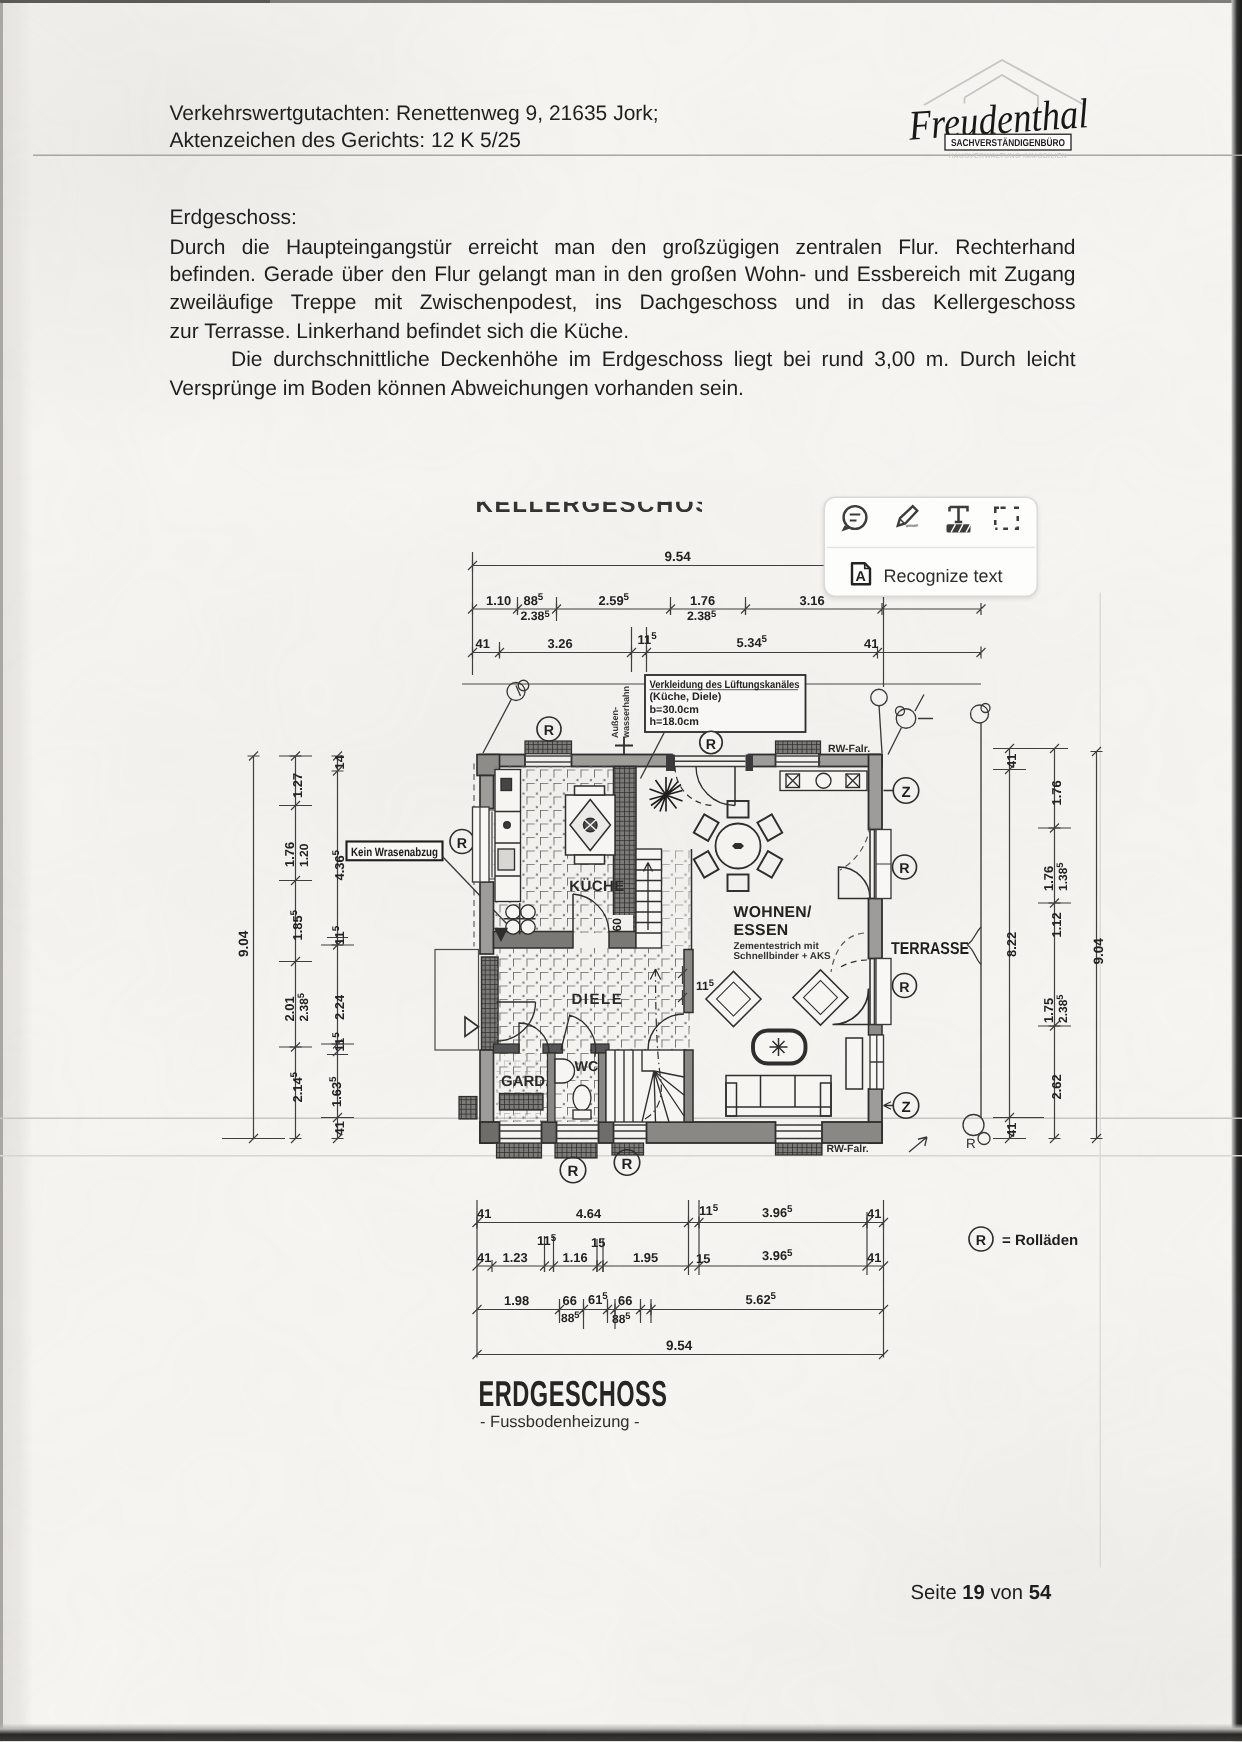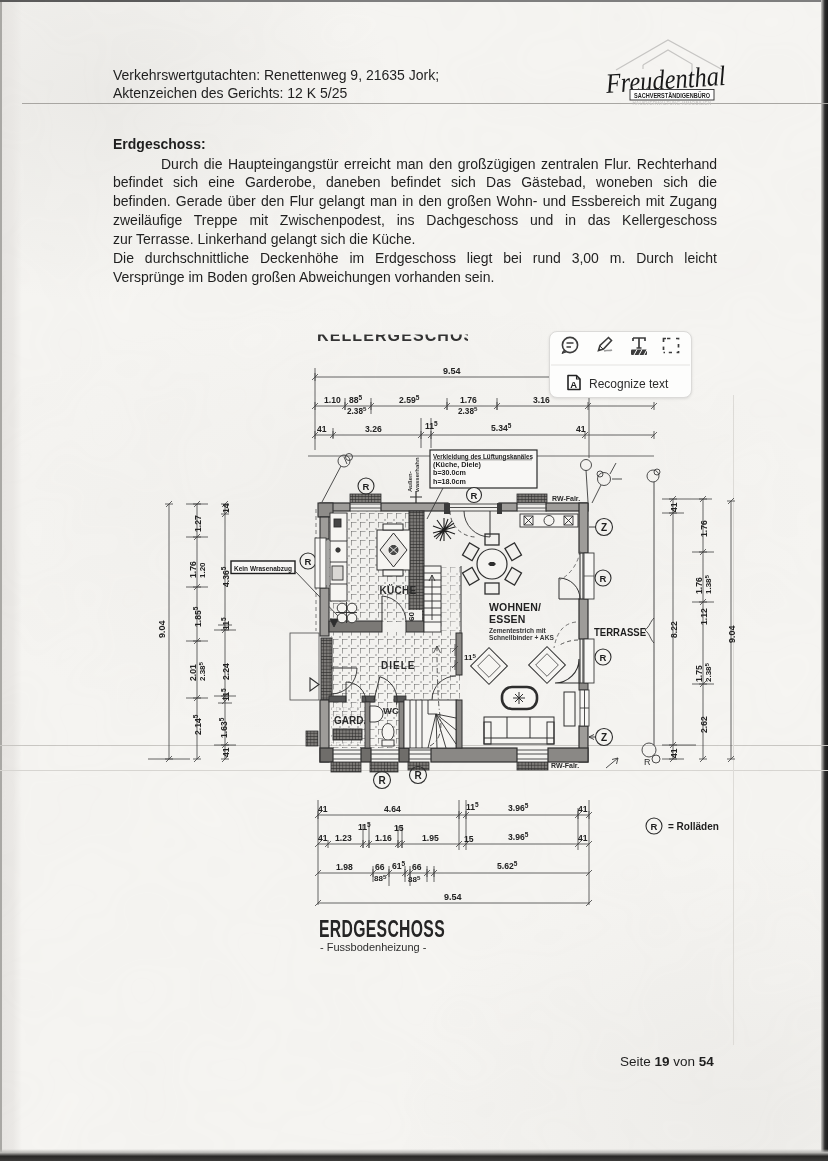--- a/index.html
+++ b/index.html
@@ -56,30 +56,29 @@
 
   <text x="26" y="64" font-family="Liberation Serif,serif" font-style="italic" font-size="28" fill="#181818" transform="rotate(-4 85 60)" textLength="120" lengthAdjust="spacingAndGlyphs">Freudenthal</text>
 
   <g>
     <rect x="50" y="64.5" width="84" height="10.5" fill="#fdfdfd" stroke="#2a2a2a" stroke-width="0.9"></rect>
     <text x="92" y="72.5" font-size="6.6" font-weight="bold" fill="#1d1d1d" text-anchor="middle" textLength="76" lengthAdjust="spacingAndGlyphs">SACHVERSTÄNDIGENBÜRO</text>
     <text x="92" y="80" font-size="4.5" fill="#c3c2c0" text-anchor="middle" letter-spacing="0.3">HAUSVERWALTUNG IMMOBILIEN</text>
   </g>
 </svg>
 
-<div class="t" style="left:113px;top:136px;font-size:14px;font-weight:bold;">Erdgeschoss:</div>
+<div class="t" style="left:113px;top:136px;font-size:14px;font-weight:normal;">Erdgeschoss:</div>
 
 <div class="abs" style="left:113px;top:154.5px;width:604px;font-size:14px;line-height:18.85px;color:#1f1f1f;">
-  <div style="text-align:justify;text-align-last:justify;margin-left:48px;">Durch die Haupteingangstür erreicht man den großzügigen zentralen Flur. Rechterhand</div>
-  <div style="text-align:justify;text-align-last:justify;">befindet sich eine Garderobe, daneben befindet sich Das Gästebad, woneben sich die</div>
+  <div style="text-align:justify;text-align-last:justify;">Durch die Haupteingangstür erreicht man den großzügigen zentralen Flur. Rechterhand</div>
   <div style="text-align:justify;text-align-last:justify;">befinden. Gerade über den Flur gelangt man in den großen Wohn- und Essbereich mit Zugang</div>
   <div style="text-align:justify;text-align-last:justify;">zweiläufige Treppe mit Zwischenpodest, ins Dachgeschoss und in das Kellergeschoss</div>
-  <div>zur Terrasse. Linkerhand gelangt sich die Küche.</div>
-  <div style="text-align:justify;text-align-last:justify;">Die durchschnittliche Deckenhöhe im Erdgeschoss liegt bei rund 3,00 m. Durch leicht</div>
-  <div>Versprünge im Boden großen Abweichungen vorhanden sein.</div>
+  <div>zur Terrasse. Linkerhand befindet sich die Küche.</div>
+  <div style="text-align:justify;text-align-last:justify;margin-left:41px;">Die durchschnittliche Deckenhöhe im Erdgeschoss liegt bei rund 3,00 m. Durch leicht</div>
+  <div>Versprünge im Boden können Abweichungen vorhanden sein.</div>
 </div>
 
 <svg class="abs" style="left:0;top:0;filter:blur(0.45px);" width="828" height="1161" viewBox="0 0 828 1161" fill="none" stroke-linecap="butt">
 <defs>
   <pattern id="tile" width="9" height="9" patternUnits="userSpaceOnUse">
     <path d="M0 0H5.5 M0 0V5.5" stroke="#575757" stroke-width="1.1" fill="none"></path>
     <circle cx="7" cy="7" r="0.8" fill="#777"></circle>
   </pattern>
   <pattern id="tile2" width="7" height="7" patternUnits="userSpaceOnUse">
     <path d="M0 0H4 M0 0V4" stroke="#777" stroke-width="0.8" fill="none"></path>
@@ -702,15 +701,15 @@
     <g fill="none" stroke="#222" stroke-width="1.6">
       <path d="M18 43.5 L26.5 43.5 L30 47 L30 57.5 L18 57.5 Z" stroke-linejoin="round"></path>
       <path d="M26.5 43.5 L26.5 47 L30 47" stroke-width="1.1"></path>
       <text x="20.3" y="55.5" font-size="9.5" font-weight="bold" fill="#222" stroke="none" font-family="Liberation Sans,sans-serif">A</text>
     </g>
 
     <text x="39" y="56" font-size="12" fill="#2c2c2c" font-family="Liberation Sans,sans-serif">Recognize text</text>
   </svg>
 </div>
 
-<div class="t" style="left:620px;top:1054px;font-size:13.5px;">Seite <b>19</b> von <b>54</b></div>
+<div class="t" style="left:607px;top:1054px;font-size:13.5px;">Seite <b>19</b> von <b>54</b></div>
 
 </div>
 
 </body></html>

